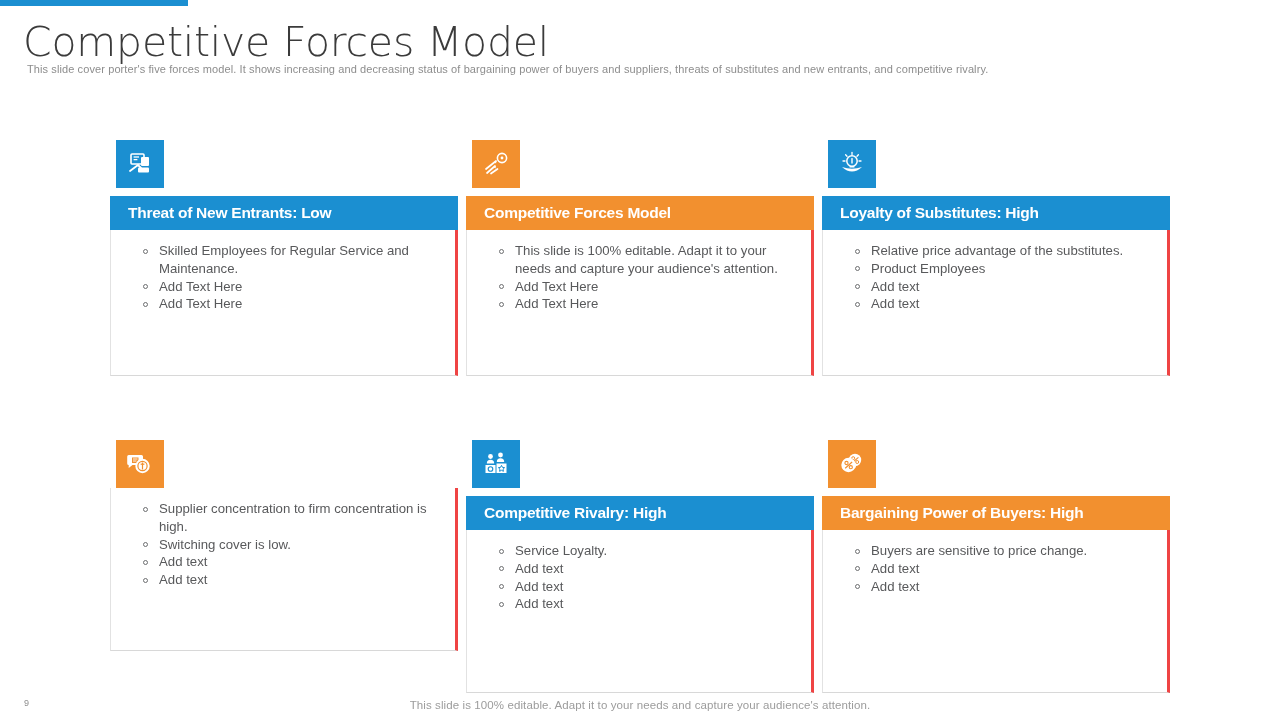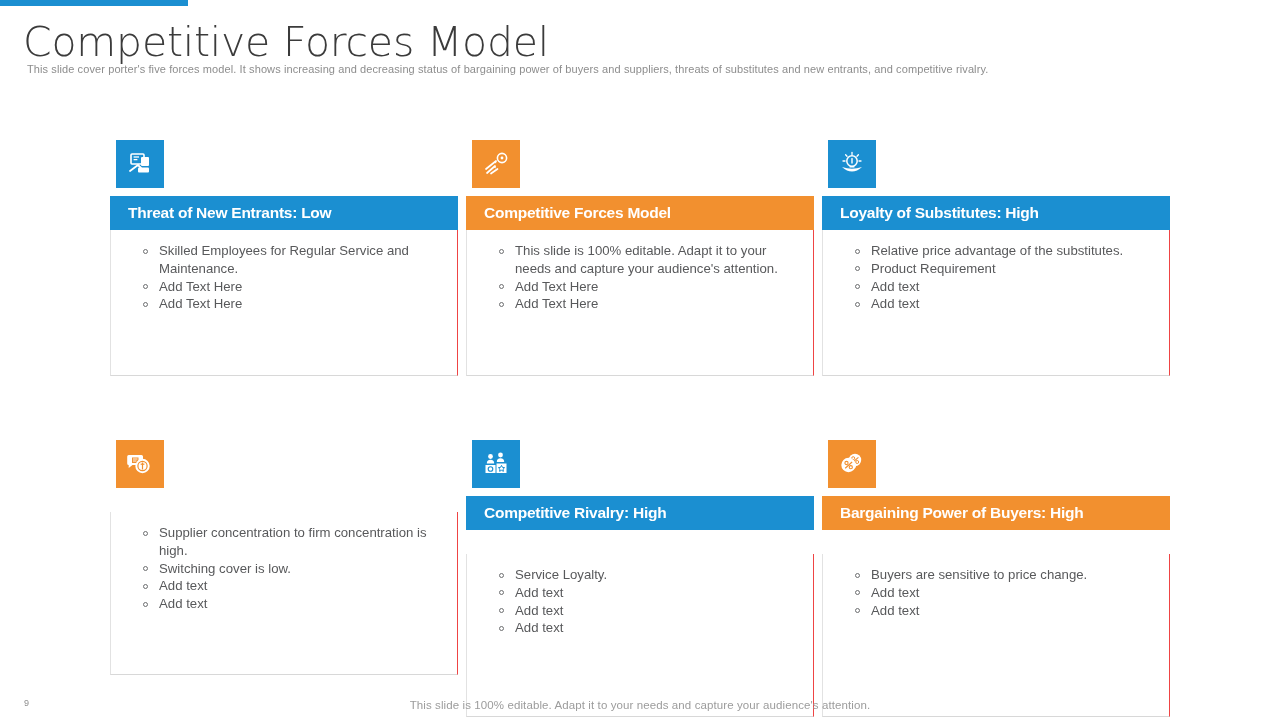--- a/index.html
+++ b/index.html
@@ -91,27 +91,27 @@
     font-size: 15.5px;
     font-weight: bold;
     letter-spacing: -0.25px;
     white-space: nowrap;
   }
   .head-blue { background: #1b8fd1; }
   .head-orange { background: #f2902f; }
 
   .card-body {
     border-left: 1px solid #e2e2e2;
-    border-right: 1px solid #ef4444;
+    border-right: 3px solid #ef4444;
     border-bottom: 1px solid #d8d8d8;
     box-sizing: border-box;
     padding: 12px 14px 10px 24px;
   }
   .body-tall-1 { height: 146px; }
-  .body-tall-2 { height: 163px; margin-top: 24px; }
+  .body-tall-2 { height: 163px; }
 
   ul.bullets {
     list-style: none;
     margin: 0;
     padding: 0;
   }
   ul.bullets li {
     position: relative;
     padding-left: 24px;
     font-size: 13.2px;
@@ -216,21 +216,21 @@
           <line x1="6" y1="12" x2="8" y2="12" stroke="#fff" stroke-width="1.3" stroke-linecap="round"></line>
           <line x1="24" y1="12" x2="22" y2="12" stroke="#fff" stroke-width="1.3" stroke-linecap="round"></line>
           <path d="M5 18 Q15 27 25 18 Q15 21.5 5 18 Z" fill="#fff"></path>
           <path d="M12.6 17 h4.8 v1.5 h-4.8 z" fill="#fff"></path>
         </svg>
       </div>
       <div class="card-head head-blue">Loyalty of Substitutes: High</div>
       <div class="card-body body-tall-1">
         <ul class="bullets">
           <li>Relative price advantage of the substitutes.</li>
-          <li>Product Requirement</li>
+          <li>Product Employees</li>
           <li>Add text</li>
           <li>Add text</li>
         </ul>
       </div>
     </div>
 
   </div>
 
   <div class="row-gap"></div>
 

